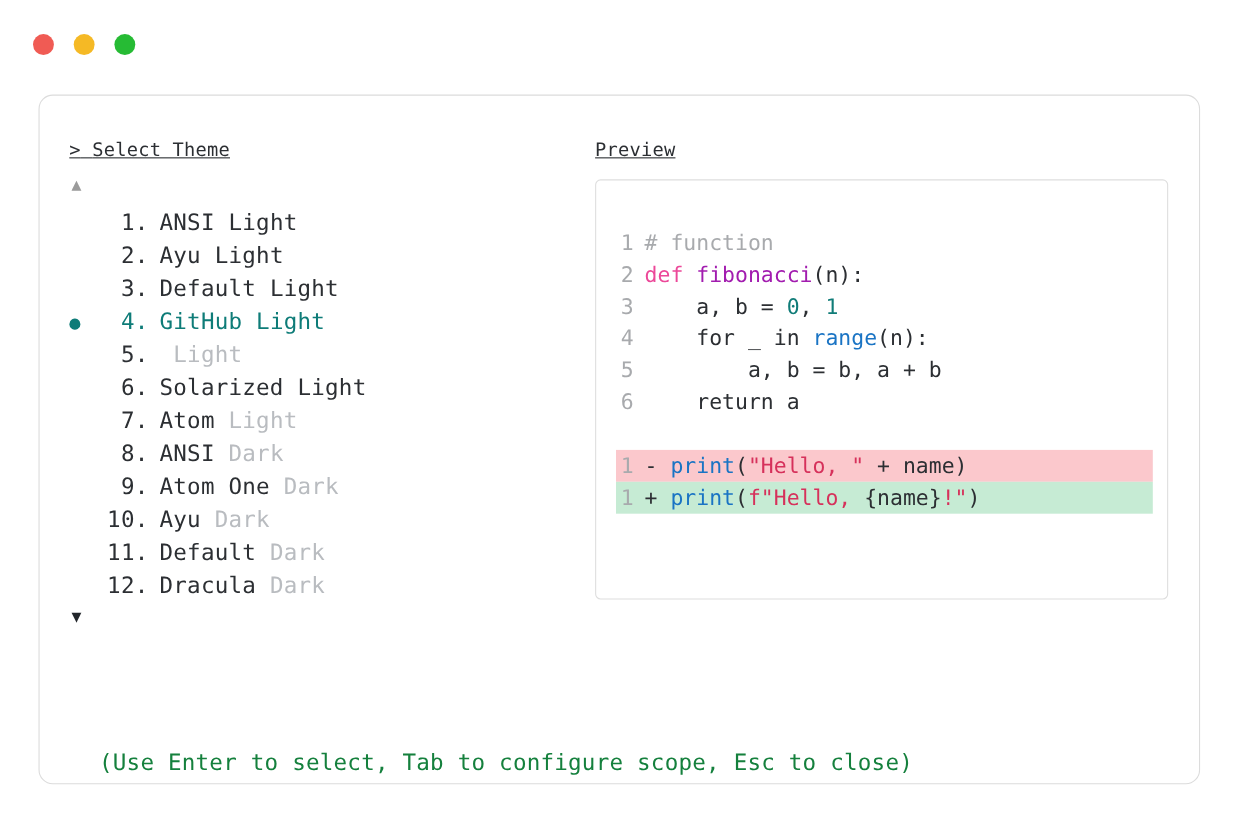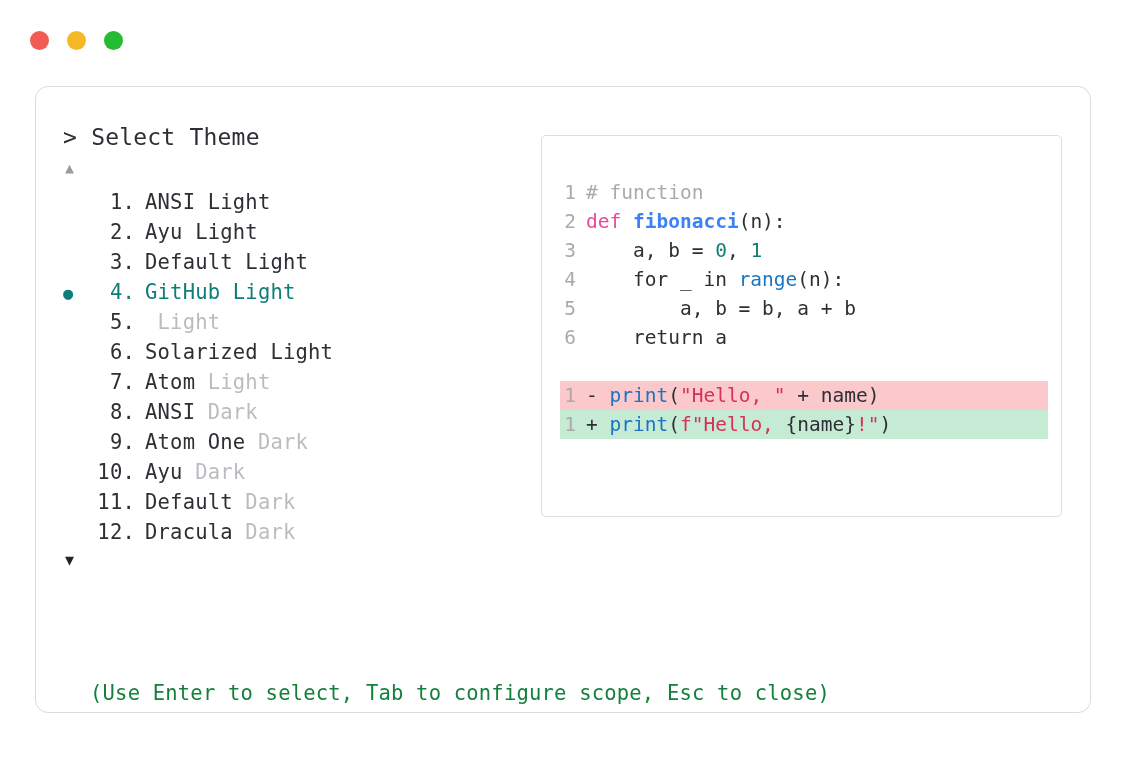--- a/index.html
+++ b/index.html
@@ -57,25 +57,26 @@
 
   
   .columns {
     display: flex;
     align-items: flex-start;
   }
   .col-left  { width: 478px; flex: none; }
   .col-right { flex: 1 1 auto; }
 
   .heading {
-    font-size: 23px;
+    font-size: 17px;
     line-height: 28px;
     color: #2c2f33;
     letter-spacing: 0.2px;
     white-space: pre;
+    text-decoration: underline;
   }
   .heading-preview { color: #2c2f33; }
 
   
   .arrow {
     font-size: 15px;
     line-height: 22px;
     height: 22px;
     padding-left: 2px;
     user-select: none;
@@ -146,21 +147,21 @@
     flex: none;
     text-align: right;
     color: #a8aaad;
     margin-right: 10px;
   }
   .code-text { color: #2c2f33; }
 
   
   .tok-comment { color: #a8aaad; }
   .tok-kw      { color: #ec4899; }
-  .tok-fn      { color: #3b82f6; font-weight: 700; }
+  .tok-fn      { color: #a21caf; font-weight: 400; }
   .tok-builtin { color: #1A74C4; }
   .tok-num     { color: #107C78; }
   .tok-str     { color: #D6315B; }
   .tok-punct   { color: #2c2f33; }
 
   .code-gap { height: 29px; }
 
   
   .diff-line {
     display: flex;
@@ -226,20 +227,21 @@
             <div class="theme-row"><span class="bullet hidden">●</span><span class="row-dot row-index">9.</span><span class="row-name">Atom One</span><span> </span><span class="row-variant muted">Dark</span></div>
             <div class="theme-row"><span class="bullet hidden">●</span><span class="row-dot row-index">10.</span><span class="row-name">Ayu</span><span> </span><span class="row-variant muted">Dark</span></div>
             <div class="theme-row"><span class="bullet hidden">●</span><span class="row-dot row-index">11.</span><span class="row-name">Default</span><span> </span><span class="row-variant muted">Dark</span></div>
             <div class="theme-row"><span class="bullet hidden">●</span><span class="row-dot row-index">12.</span><span class="row-name">Dracula</span><span> </span><span class="row-variant muted">Dark</span></div>
           </div>
 
         <div class="arrow arrow-down">▼</div>
       </div>
 
       <div class="col-right">
+        <div class="heading heading-preview">Preview</div>
 
         <div class="preview-box">
           <div id="code-lines">
               <div class="code-line"><span class="ln">1</span><span><span class="tok-comment"># function</span></span></div>
               <div class="code-line"><span class="ln">2</span><span><span class="tok-kw">def </span><span class="tok-fn">fibonacci</span><span class="tok-punct">(n):</span></span></div>
               <div class="code-line"><span class="ln">3</span><span><span class="code-text">    a, b = </span><span class="tok-num">0</span><span class="code-text">, </span><span class="tok-num">1</span></span></div>
               <div class="code-line"><span class="ln">4</span><span><span class="code-text">    for _ in </span><span class="tok-builtin">range</span><span class="tok-punct">(n):</span></span></div>
               <div class="code-line"><span class="ln">5</span><span><span class="code-text">        a, b = b, a + b</span></span></div>
               <div class="code-line"><span class="ln">6</span><span><span class="code-text">    return a</span></span></div>
             </div>

